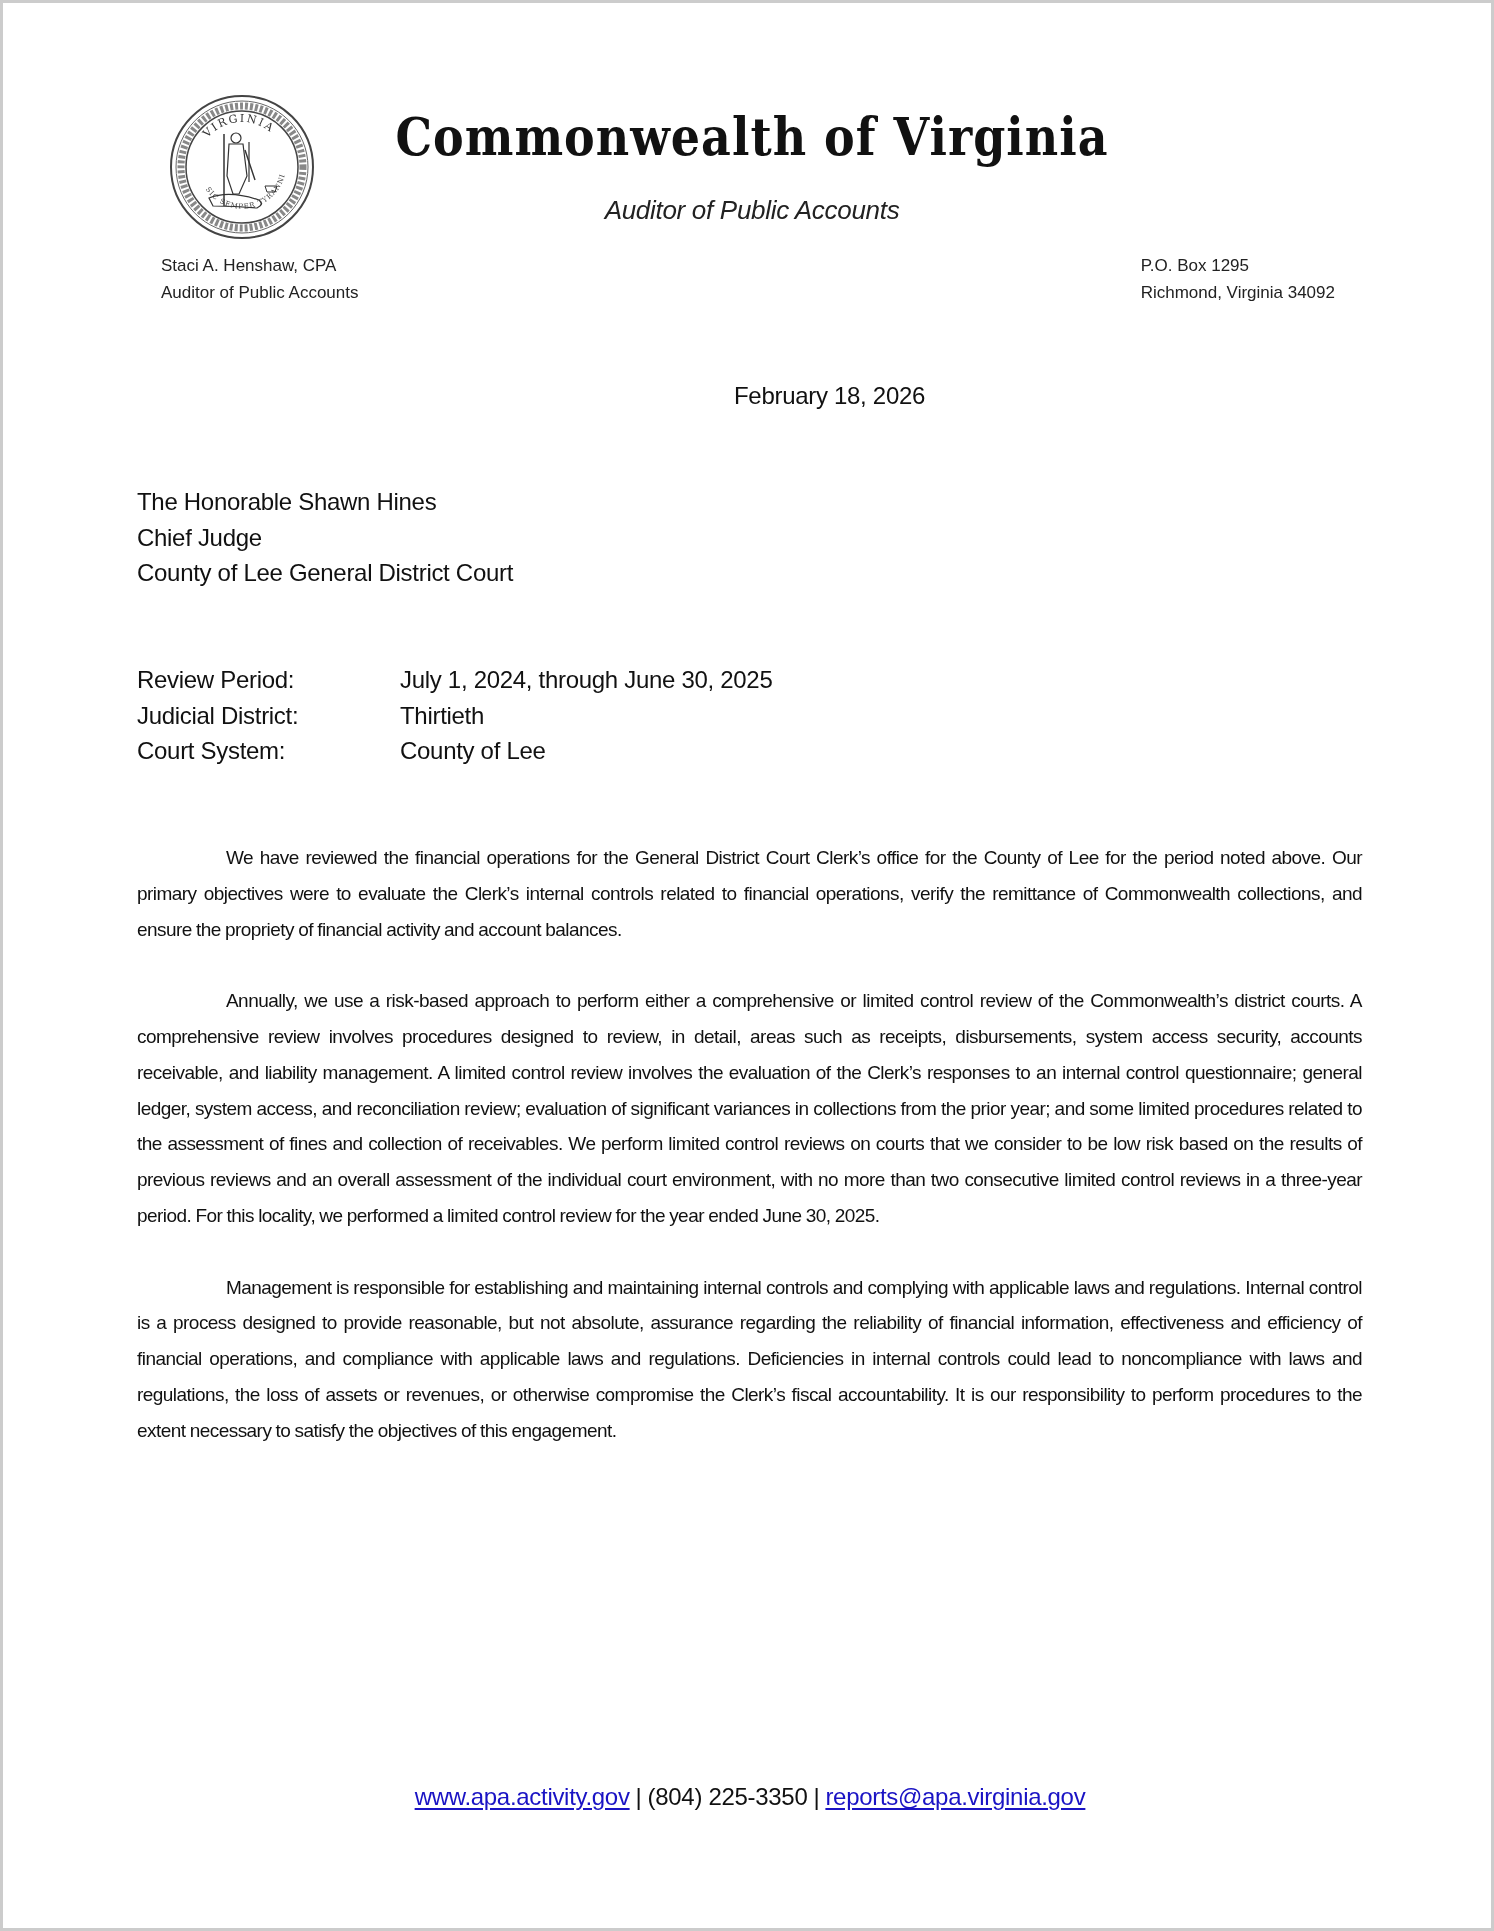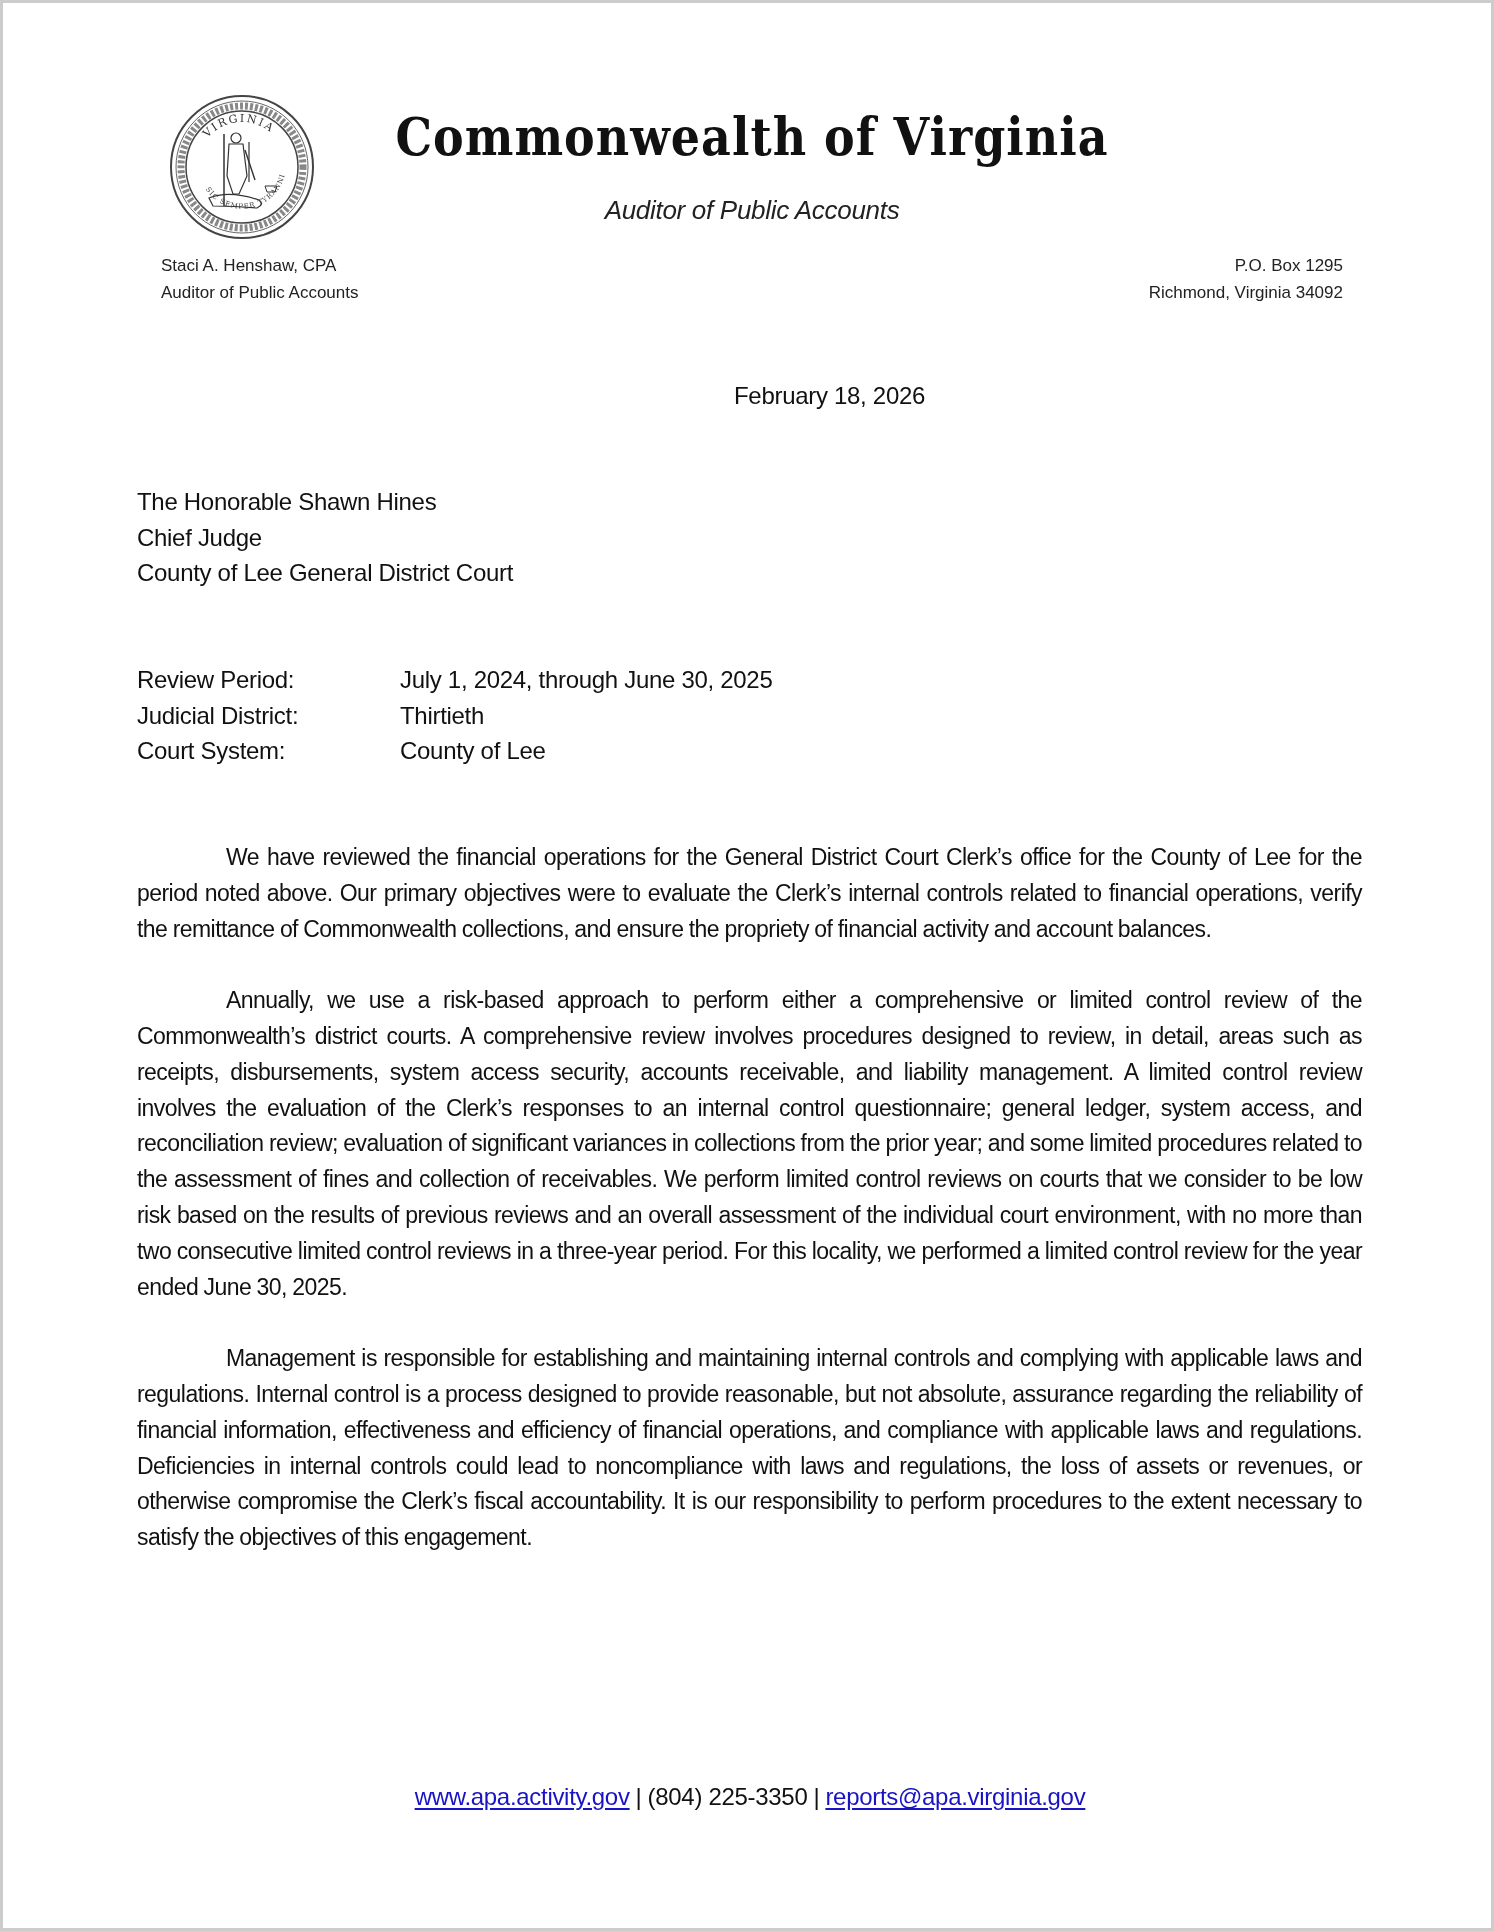--- a/index.html
+++ b/index.html
@@ -61,25 +61,24 @@
     .from-left {
       position: absolute;
       left: 158px;
       top: 249px;
       font-size: 17px;
       line-height: 27px;
       color: #222222;
     }
     .from-right {
       position: absolute;
-      right: 148px;
+      right: 156px;
       top: 249px;
       font-size: 17px;
       line-height: 27px;
-      text-align: right;
       color: #222222;
     }
     .date {
       position: absolute;
       left: 731px;
       top: 379px;
       font-size: 24px;
       letter-spacing: -0.3px;
     }
     .addressee {
@@ -102,21 +101,21 @@
       display: flex;
     }
     .review-label {
       width: 263px;
     }
     .body-text {
       position: absolute;
       left: 134px;
       width: 1225px;
       top: 837px;
-      font-size: 23px;
+      font-size: 19px;
       line-height: 35.8px;
       letter-spacing: -0.55px;
       word-spacing: -0.5px;
     }
     .body-text p {
       margin: 0 0 35.8px 0;
       text-align: justify;
       text-indent: 89px;
     }
     .footer {

